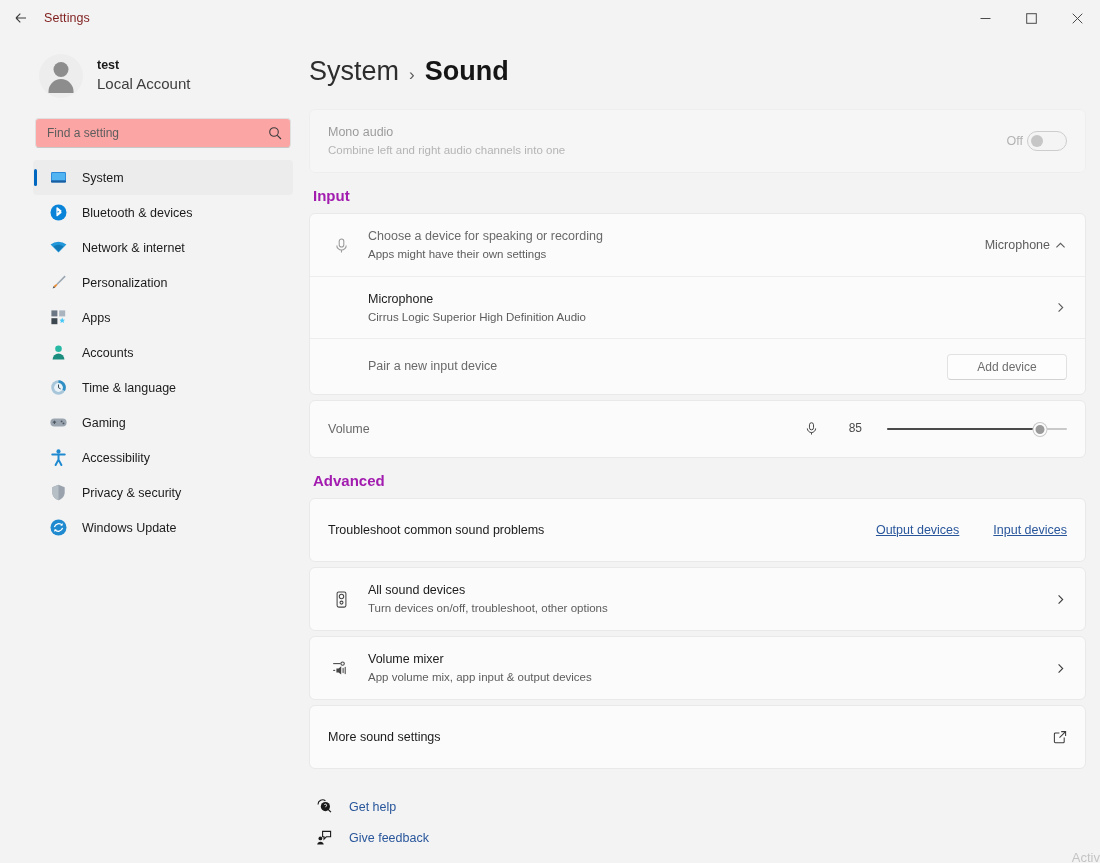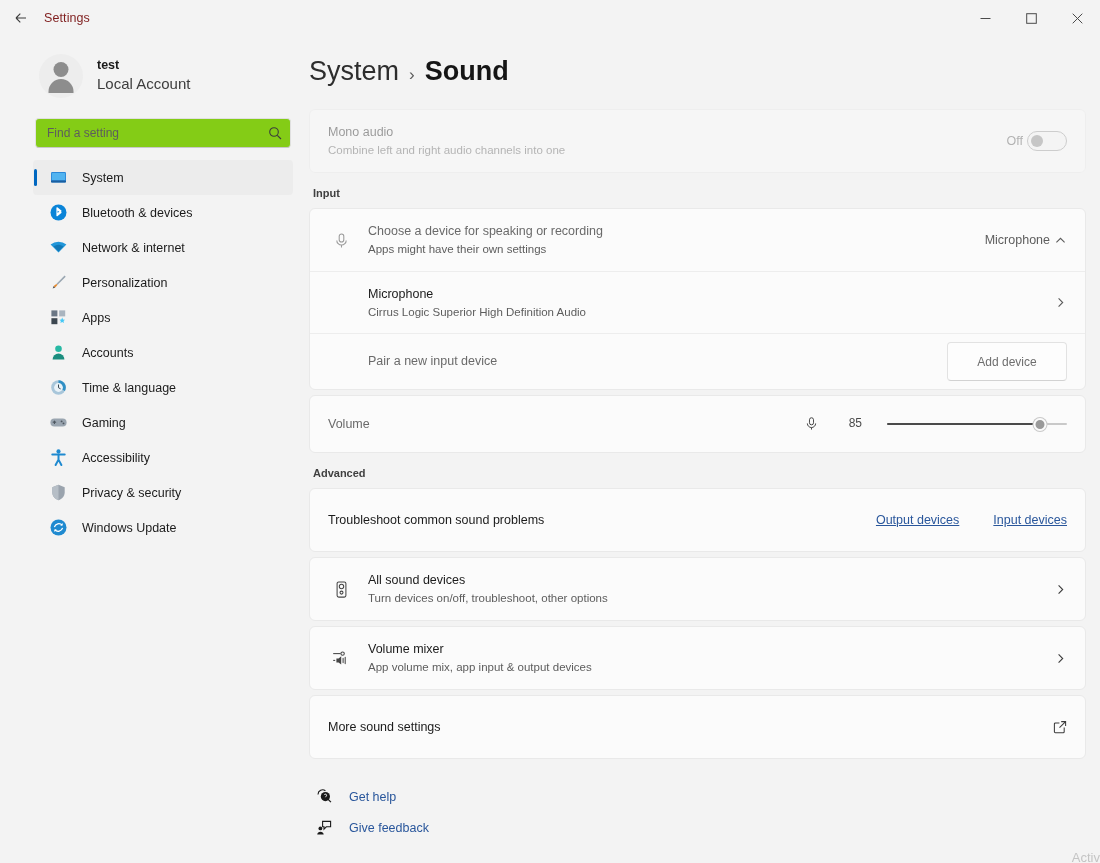--- a/index.html
+++ b/index.html
@@ -63,21 +63,21 @@
     width: 25px; height: 14px; background: #8d8d8d;
     border-radius: 13px 13px 0 0;
   }
   .account-text { margin-left: 14px; line-height: 1.35; }
   .account-name { font-size: 12.5px; font-weight: bold; color: #1b1b1b; }
   .account-sub { font-size: 15px; color: #3d3d3d; }
 
   
   .search-wrap { padding: 6px 12px 10px 12px; }
   .search-box {
-    height: 30px; background: #84cc16;
+    height: 30px; background: #fca5a5;
     border: 1px solid #e0e0e0; border-bottom-color: #c8c8c8;
     border-radius: 4px;
     display: flex; align-items: center;
     padding: 0 8px 0 11px;
   }
   .search-input {
     flex: 1; border: none; outline: none; background: transparent;
     font-family: "Liberation Sans", sans-serif;
     font-size: 12px; color: #5d5d5d;
   }
@@ -139,21 +139,21 @@
   .row-body { flex: 1; line-height: 1.45; min-width: 0; }
   .row-title { font-size: 12.5px; color: #1b1b1b; }
   .row-title.dim { color: #6a6a6a; }
   .row-sub { font-size: 11.5px; color: #5d5d5d; margin-top: 1px; }
   .row-right {
     display: flex; align-items: center; gap: 4px;
     flex: 0 0 auto; color: #444;
   }
 
   .section-title {
-    font-size: 11px; font-weight: bold; color: #404040;
+    font-size: 15px; font-weight: bold; color: #a21caf;
     margin: 14px 0 9px 4px;
   }
 
   
   .toggle-label { font-size: 12.5px; color: #5a5a5a; }
   .toggle {
     width: 40px; height: 20px; border-radius: 10px;
     border: 1px solid #9a9a9a; background: #f6f6f6;
     position: relative;
   }
@@ -163,21 +163,21 @@
     background: #8a8a8a;
   }
 
   
   .dd-value { font-size: 12.5px; color: #5d5d5d; }
   .chev { color: #5a5a5a; display: flex; }
   .chev-dark { color: #3c3c3c; }
 
   
   .btn {
-    min-width: 120px; height: 39px;
+    min-width: 120px; height: 26px;
     border: 1px solid #e2e2e2; border-bottom-color: #d2d2d2;
     background: #fdfdfd; border-radius: 4px;
     font-size: 12px; color: #6e6e6e;
     display: flex; align-items: center; justify-content: center;
     font-family: "Liberation Sans", sans-serif;
   }
 
   
   .slider-wrap { display: flex; align-items: flex-start; gap: 25px; }
   .slider-val { font-size: 12px; color: #4a4a4a; min-width: 18px; text-align: right; }

